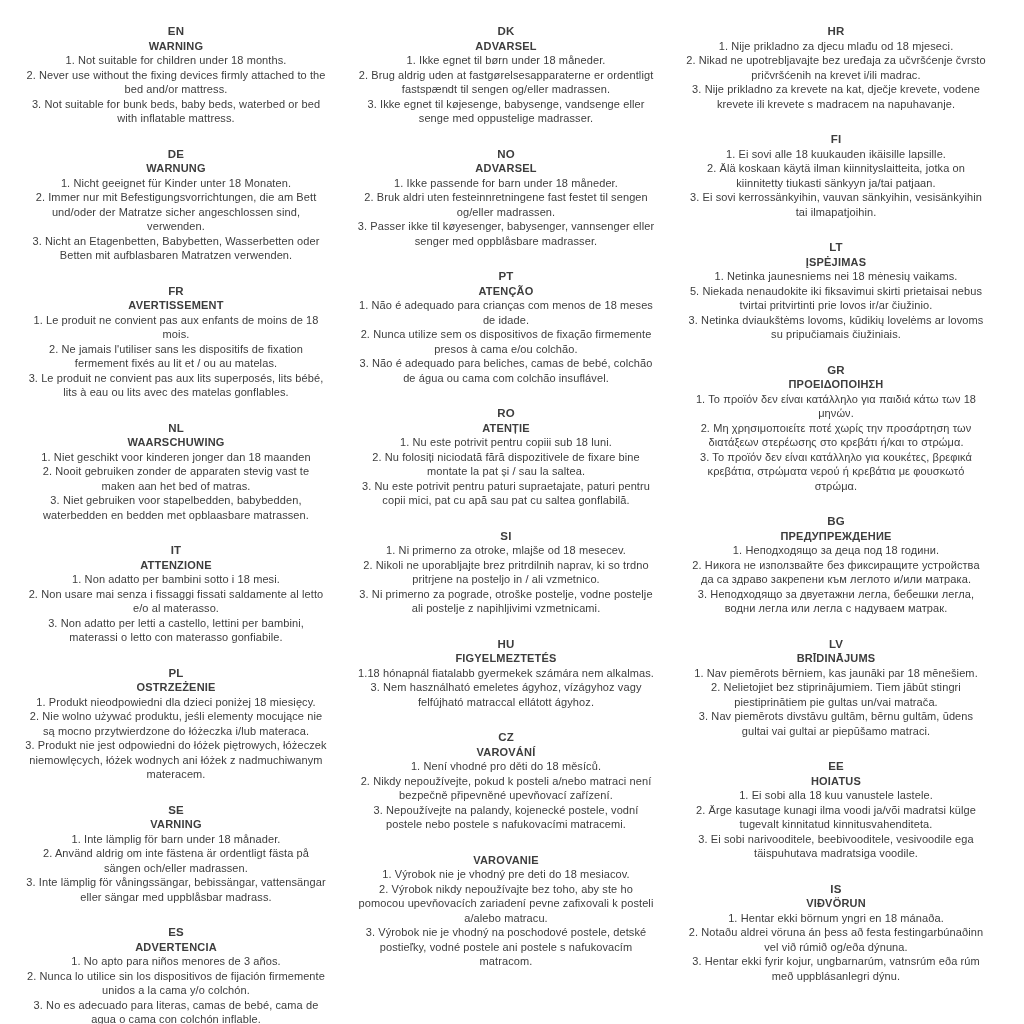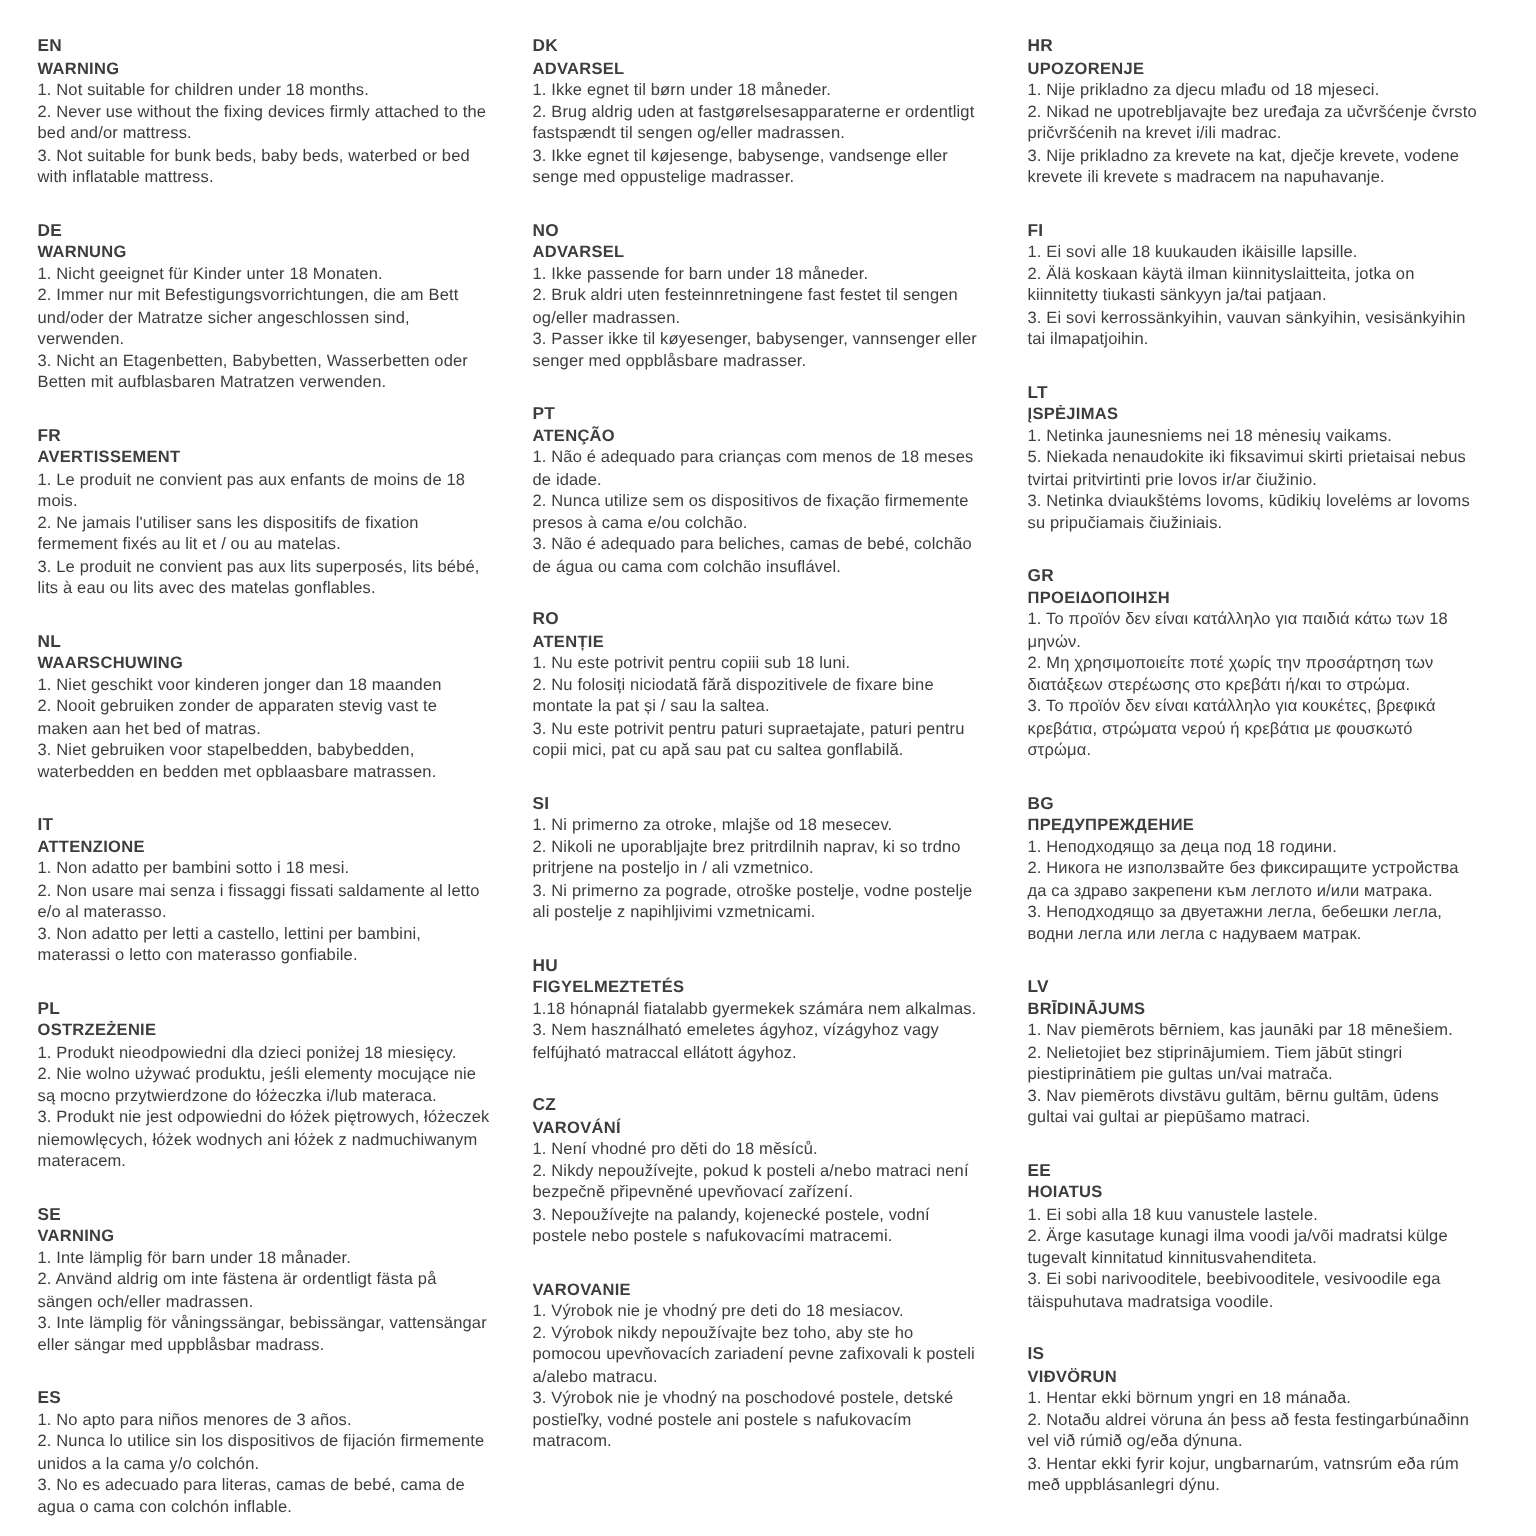--- a/index.html
+++ b/index.html
@@ -15,20 +15,21 @@
   .page {
     width: 1024px;
     height: 1024px;
     padding: 24px 20px 0 25px;
     display: flex;
     gap: 28px;
   }
   .col {
     flex: 0 0 302px;
     width: 302px;
+    text-align: center;
   }
   .lang-section {
     margin: 0 0 21px 0;
   }
   .lang-code {
     font-size: 11.5px;
     font-weight: bold;
     line-height: 14.5px;
     letter-spacing: 0.2px;
   }
@@ -94,20 +95,21 @@
       </section>
       <section class="lang-section">
         <div class="lang-code">SE</div>
         <div class="lang-title">VARNING</div>
         <p class="warning-item">1. Inte lämplig för barn under 18 månader.</p>
         <p class="warning-item">2. Använd aldrig om inte fästena är ordentligt fästa på sängen och/eller madrassen.</p>
         <p class="warning-item">3. Inte lämplig för våningssängar, bebissängar, vattensängar eller sängar med uppblåsbar madrass.</p>
       </section>
       <section class="lang-section">
         <div class="lang-code">ES</div>
+        <div class="lang-title">ADVERTENCIA</div>
         <p class="warning-item">1. No apto para niños menores de 3 años.</p>
         <p class="warning-item">2. Nunca lo utilice sin los dispositivos de fijación firmemente unidos a la cama y/o colchón.</p>
         <p class="warning-item">3. No es adecuado para literas, camas de bebé, cama de agua o cama con colchón inflable.</p>
       </section>
     </div>
   <div class="col">
       <section class="lang-section">
         <div class="lang-code">DK</div>
         <div class="lang-title">ADVARSEL</div>
         <p class="warning-item">1. Ikke egnet til børn under 18 måneder.</p>
@@ -157,21 +159,20 @@
       <section class="lang-section">
         <div class="lang-title">VAROVANIE</div>
         <p class="warning-item">1. Výrobok nie je vhodný pre deti do 18 mesiacov.</p>
         <p class="warning-item">2. Výrobok nikdy nepoužívajte bez toho, aby ste ho pomocou upevňovacích zariadení pevne zafixovali k posteli a/alebo matracu.</p>
         <p class="warning-item">3. Výrobok nie je vhodný na poschodové postele, detské postieľky, vodné postele ani postele s nafukovacím matracom.</p>
       </section>
     </div>
   <div class="col">
       <section class="lang-section">
         <div class="lang-code">HR</div>
-        <div class="lang-title">UPOZORENJE</div>
         <p class="warning-item">1. Nije prikladno za djecu mlađu od 18 mjeseci.</p>
         <p class="warning-item">2. Nikad ne upotrebljavajte bez uređaja za učvršćenje čvrsto pričvršćenih na krevet i/ili madrac.</p>
         <p class="warning-item">3. Nije prikladno za krevete na kat, dječje krevete, vodene krevete ili krevete s madracem na napuhavanje.</p>
       </section>
       <section class="lang-section">
         <div class="lang-code">FI</div>
         <p class="warning-item">1. Ei sovi alle 18 kuukauden ikäisille lapsille.</p>
         <p class="warning-item">2. Älä koskaan käytä ilman kiinnityslaitteita, jotka on kiinnitetty tiukasti sänkyyn ja/tai patjaan.</p>
         <p class="warning-item">3. Ei sovi kerrossänkyihin, vauvan sänkyihin, vesisänkyihin tai ilmapatjoihin.</p>
       </section>

